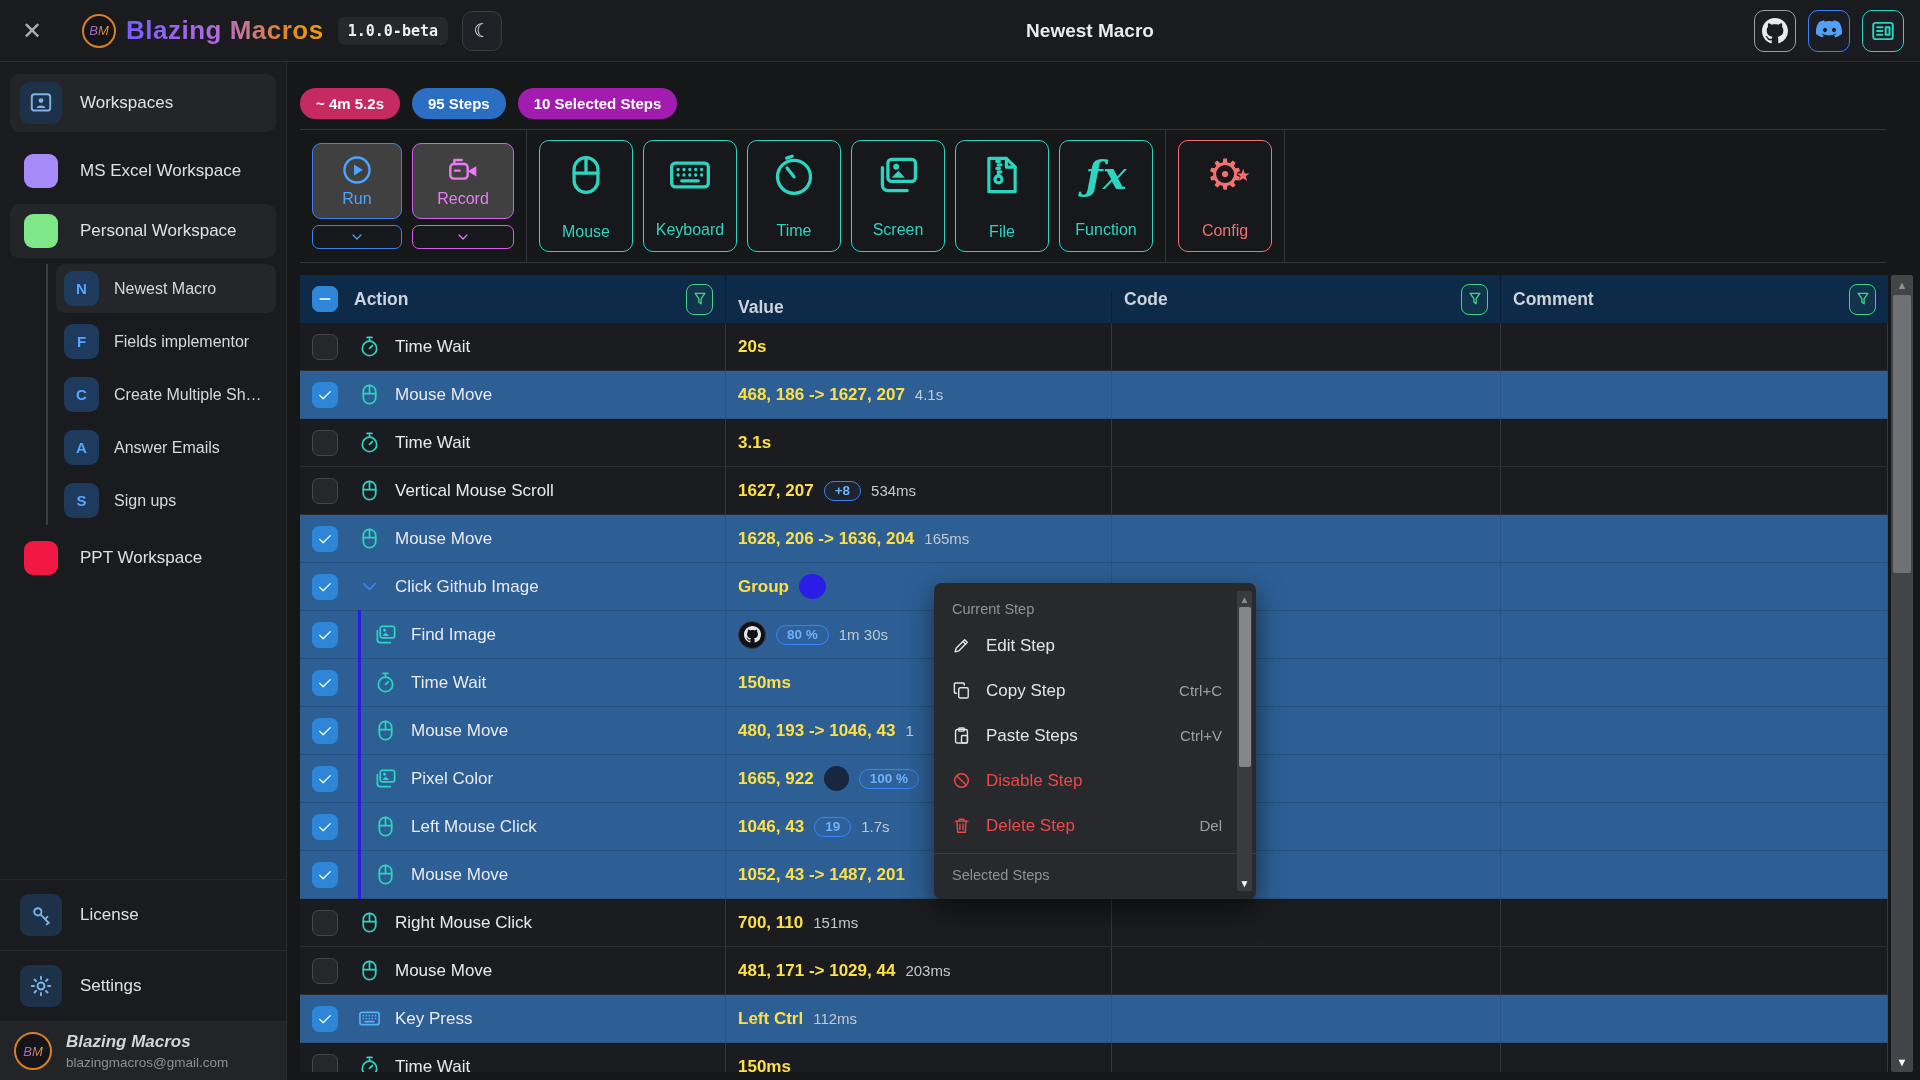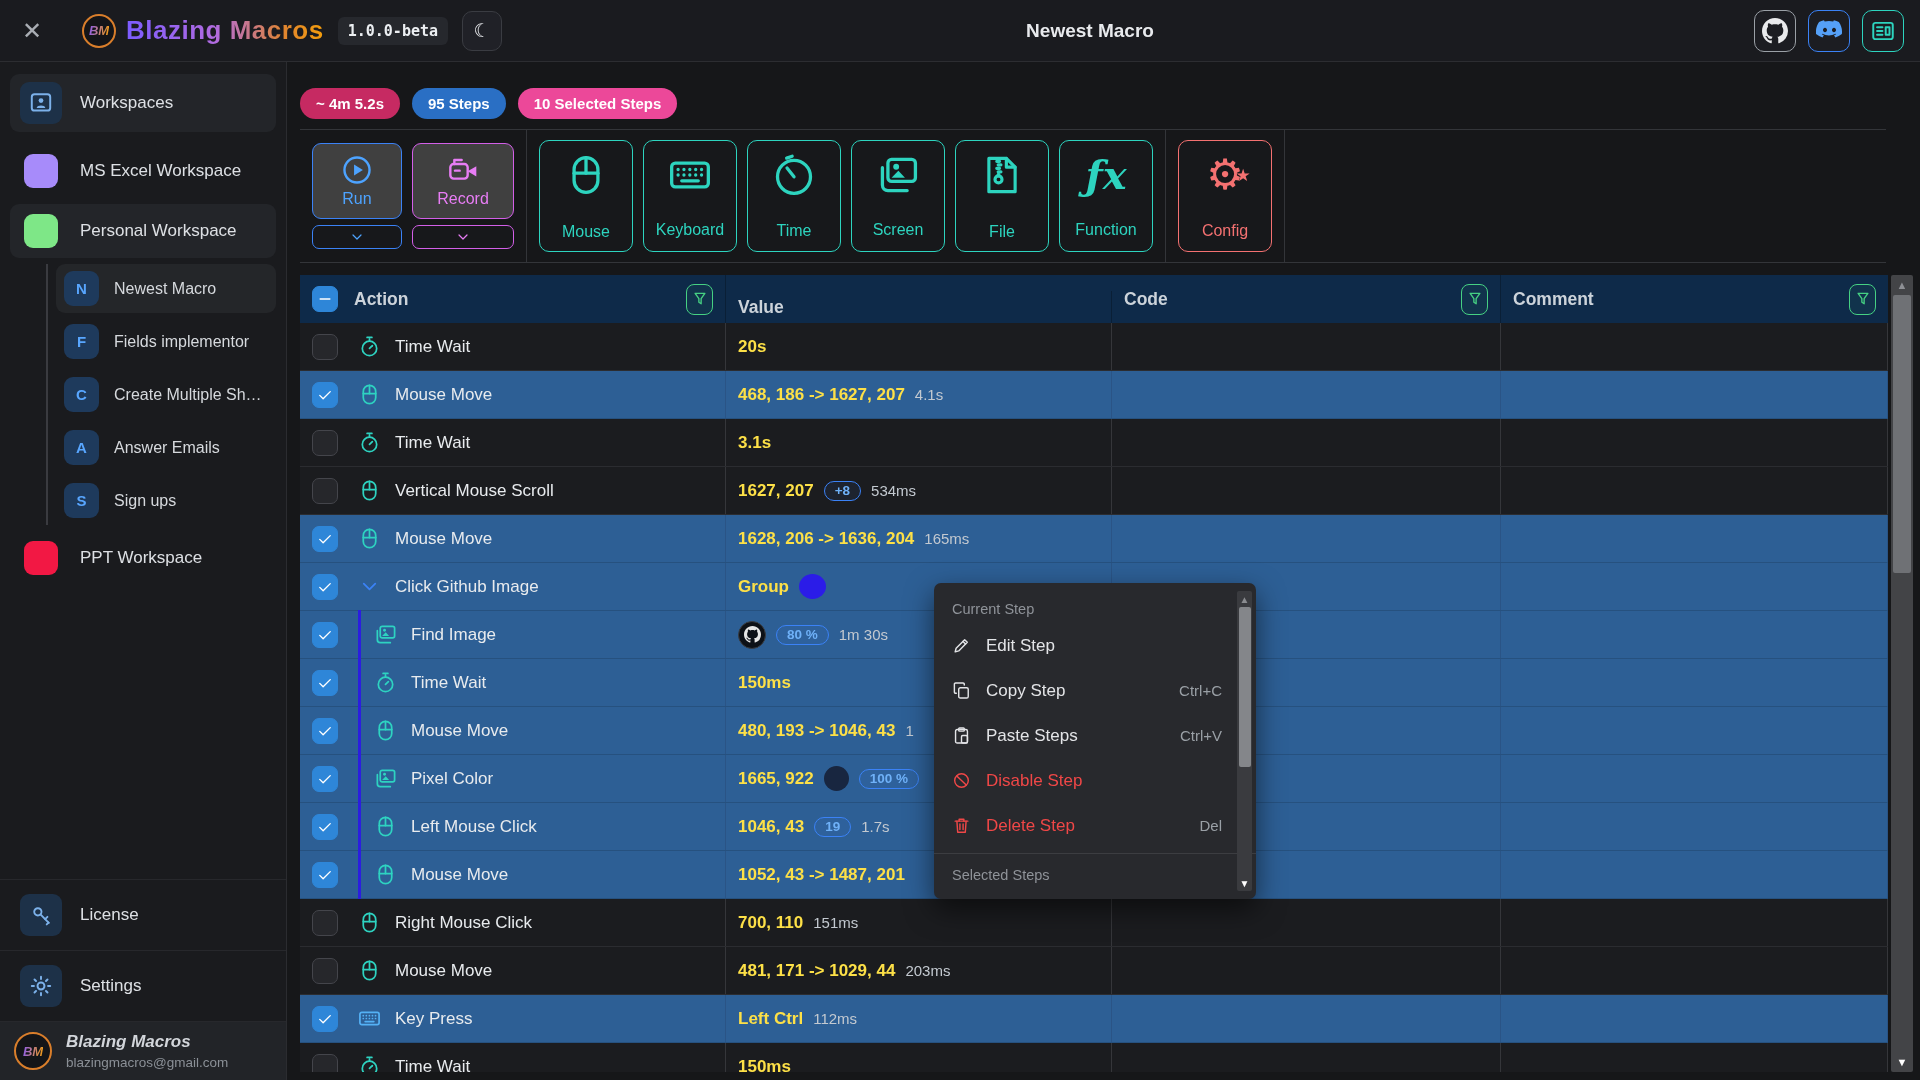--- a/index.html
+++ b/index.html
@@ -3,21 +3,21 @@
 <meta charset="utf-8">
 <style>
   html,body{margin:0;padding:0;background:#0b0c0e;font-family:"Liberation Sans",sans-serif;}
   *{box-sizing:border-box;}
   .app{position:relative;width:1920px;height:1080px;background:#161719;overflow:hidden;color:#e8eaed;}
 
   
   .topbar{position:relative;height:62px;background:#1a1b1f;border-bottom:1px solid #2c2d31;display:flex;align-items:center;padding:0 16px;}
   .close-x{font-size:24px;color:#a9adb3;width:34px;cursor:default;margin-left:6px;}
   .logo-circle{width:34px;height:34px;border-radius:50%;border:2px solid #d97e2b;background:#141518;display:flex;align-items:center;justify-content:center;margin:0 10px 0 26px;flex:none;}
-  .logo-circle .bm{font-size:13px;font-weight:bold;font-style:italic;background:linear-gradient(100deg,#8b5cf6,#f59e0b);-webkit-background-clip:text;background-clip:text;color:transparent;}
+  .logo-circle .bm{font-size:13px;font-weight:normal;font-style:italic;background:linear-gradient(100deg,#8b5cf6,#f59e0b);-webkit-background-clip:text;background-clip:text;color:transparent;}
   .app-title{font-size:26px;font-weight:bold;background:linear-gradient(90deg,#7c5cff 0%,#b16be0 45%,#e0852f 80%,#f59e0b 100%);-webkit-background-clip:text;background-clip:text;color:transparent;letter-spacing:.5px;}
   .version-badge{margin-left:14px;background:#26282d;border-radius:6px;padding:5px 10px;font-family:"DejaVu Sans Mono",monospace;font-size:15px;font-weight:bold;color:#eceff2;}
   .moon-btn{margin-left:14px;width:40px;height:40px;border:1px solid #3a3c42;border-radius:10px;background:#202127;display:flex;align-items:center;justify-content:center;font-size:19px;color:#e8eaed;}
   .win-title{position:absolute;left:1090px;transform:translateX(-50%);font-size:19px;font-weight:600;color:#e8eaed;}
   .tb-right{margin-left:auto;display:flex;gap:12px;align-items:center;}
   .sq-btn{width:42px;height:42px;border-radius:10px;display:flex;align-items:center;justify-content:center;background:#1c1d22;}
   .sq-btn.github{border:1px solid #9aa0a6;color:#e9eaec;}
   .sq-btn.discord{border:1px solid #3b82f6;color:#55a0f7;}
   .sq-btn.news{border:1px solid #2dd4bf;color:#2dd4bf;}
 
@@ -383,21 +383,21 @@
           <div class="profile-name">Blazing Macros</div>
           <div class="profile-email">blazingmacros@gmail.com</div>
         </div>
       </div>
     </div>
 
     <div class="main">
       <div class="badges" id="badges">
           <div class="badge" style="background:#c62a62">~ 4m 5.2s</div>
           <div class="badge" style="background:#2a6fc4">95 Steps</div>
-          <div class="badge" style="background:#ec4899">10 Selected Steps</div>
+          <div class="badge" style="background:#a21caf">10 Selected Steps</div>
         </div>
 
       <div class="toolbar">
         <div class="tgroup">
           <div class="runrec run">
             <div class="big">
               <svg class="ic" style="width:32px;height:32px">
                   <use href="#i-play"></use>
                 </svg>
               <span>Run</span>

